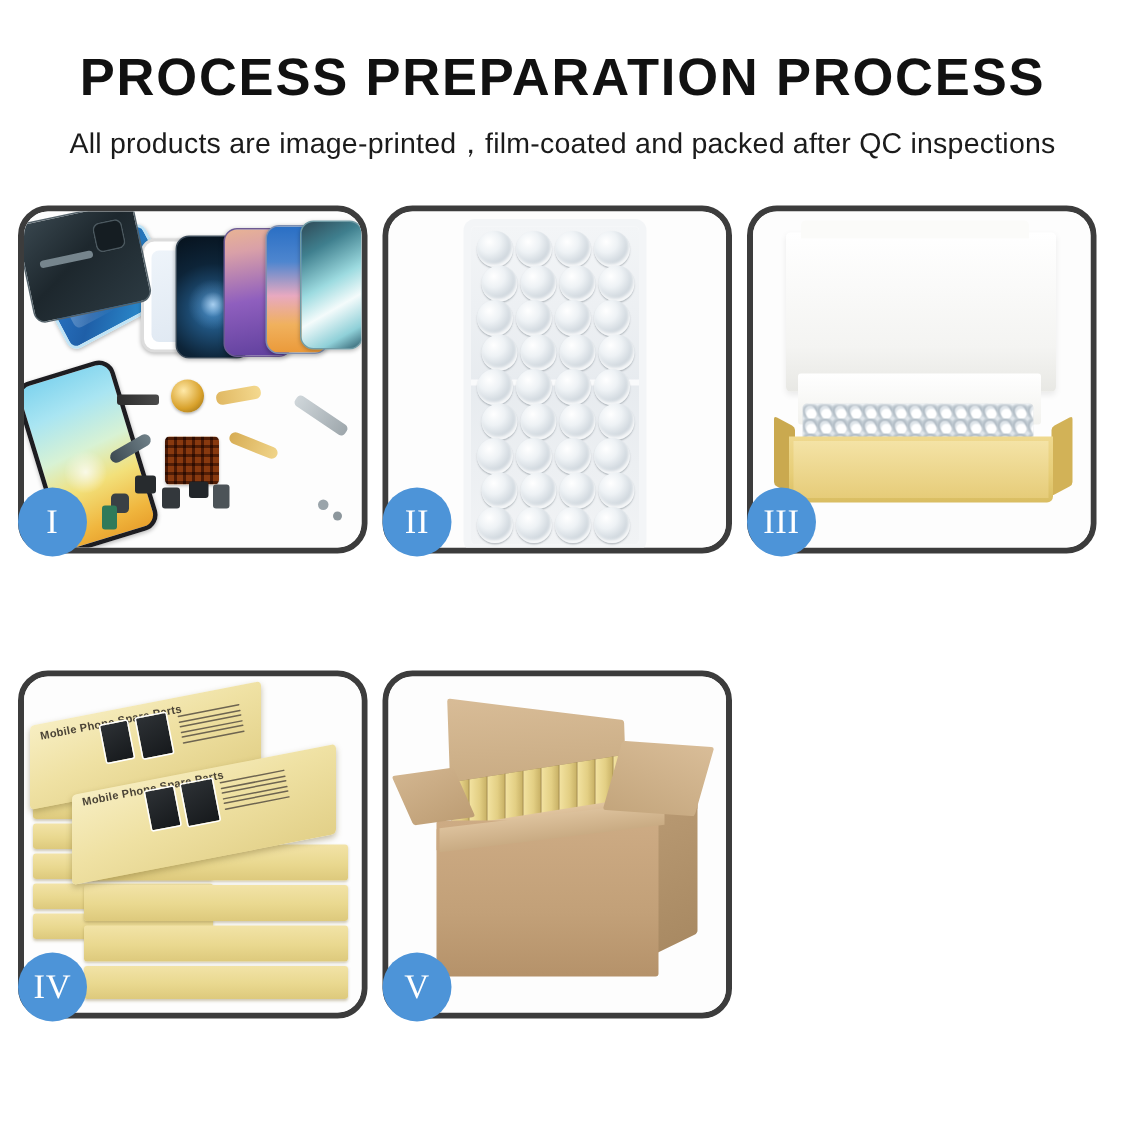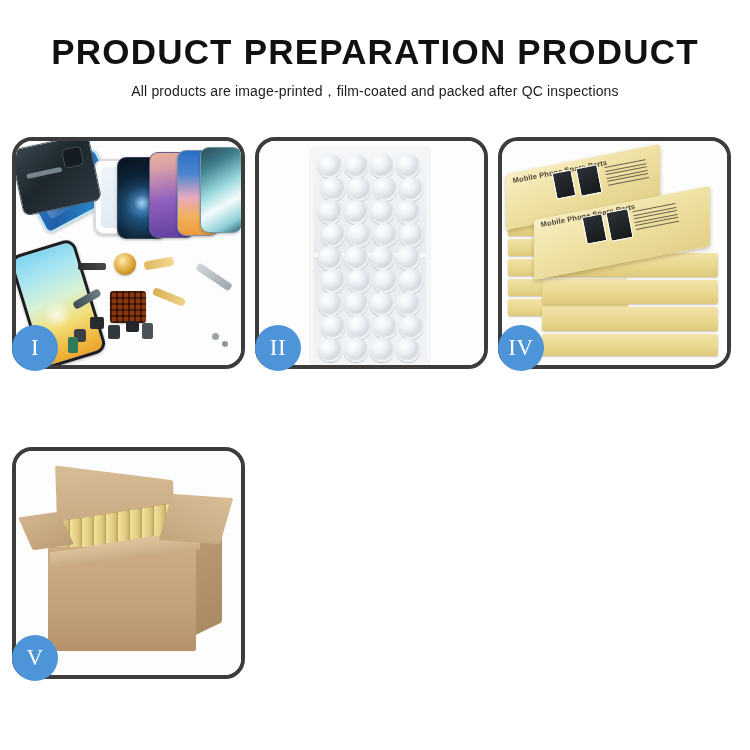--- a/index.html
+++ b/index.html
@@ -16,21 +16,21 @@
   .title {
     font-size: 35px;
     font-weight: bold;
     letter-spacing: 1.2px;
     color: #111111;
     line-height: 1;
     white-space: nowrap;
   }
   .subtitle {
     margin-top: 14px;
-    font-size: 14px;
+    font-size: 19px;
     color: #1b1b1b;
     letter-spacing: 0.15px;
     white-space: nowrap;
   }
 
   .grid {
     position: absolute;
     left: 12px; top: 137px;
     width: 726px; height: 545px;
     display: grid;
@@ -416,21 +416,21 @@
   }
   .sc-edge {
     position:absolute; left:106px; top:74px; width:2px; height:104px;
     background: rgba(120,96,68,.45);
   }
 </style>
 </head>
 <body>
 
 <div class="header">
-  <div class="title">PRODUCT PREPARATION PRODUCT</div>
+  <div class="title">PROCESS PREPARATION PROCESS</div>
   <div class="subtitle">All products are image-printed，film-coated and packed after QC inspections</div>
 </div>
 
 <div class="grid">
 
   <div class="panel">
     <div class="panel-inner p1">
       <div class="phone ph-blueflat"></div>
       <div class="phone ph-white"></div>
       <div class="phone ph-dark"></div>
@@ -496,20 +496,35 @@
           <div class="cell" style="left: 85px; top: 164px;"></div>
           <div class="cell" style="left: 4px; top: 187px;"></div>
           <div class="cell" style="left: 30px; top: 187px;"></div>
           <div class="cell" style="left: 56px; top: 187px;"></div>
           <div class="cell" style="left: 82px; top: 187px;"></div>
         </div>
     </div>
     <div class="badge">II</div>
   </div>
 
+  <div class="panel">
+    <div class="panel-inner">
+      <div class="p3-lid">
+        <div class="p3-lid-tab"></div>
+      </div>
+      <div class="p3-liner"></div>
+      <div class="p3-bubble"></div>
+      <div class="p3-side-l"></div>
+      <div class="p3-side-r"></div>
+      <div class="p3-front">
+        <div class="p3-front-inner"></div>
+      </div>
+    </div>
+    <div class="badge">III</div>
+  </div>
 
   <div class="panel">
     <div class="panel-inner">
       <div class="stack">
         <div class="sbox sb-l1"></div>
         <div class="sbox sb-l2"></div>
         <div class="sbox sb-l3"></div>
         <div class="sbox sb-l4"></div>
         <div class="sbox sb-l5"></div>
         <div class="sbox sb-l6"></div>

